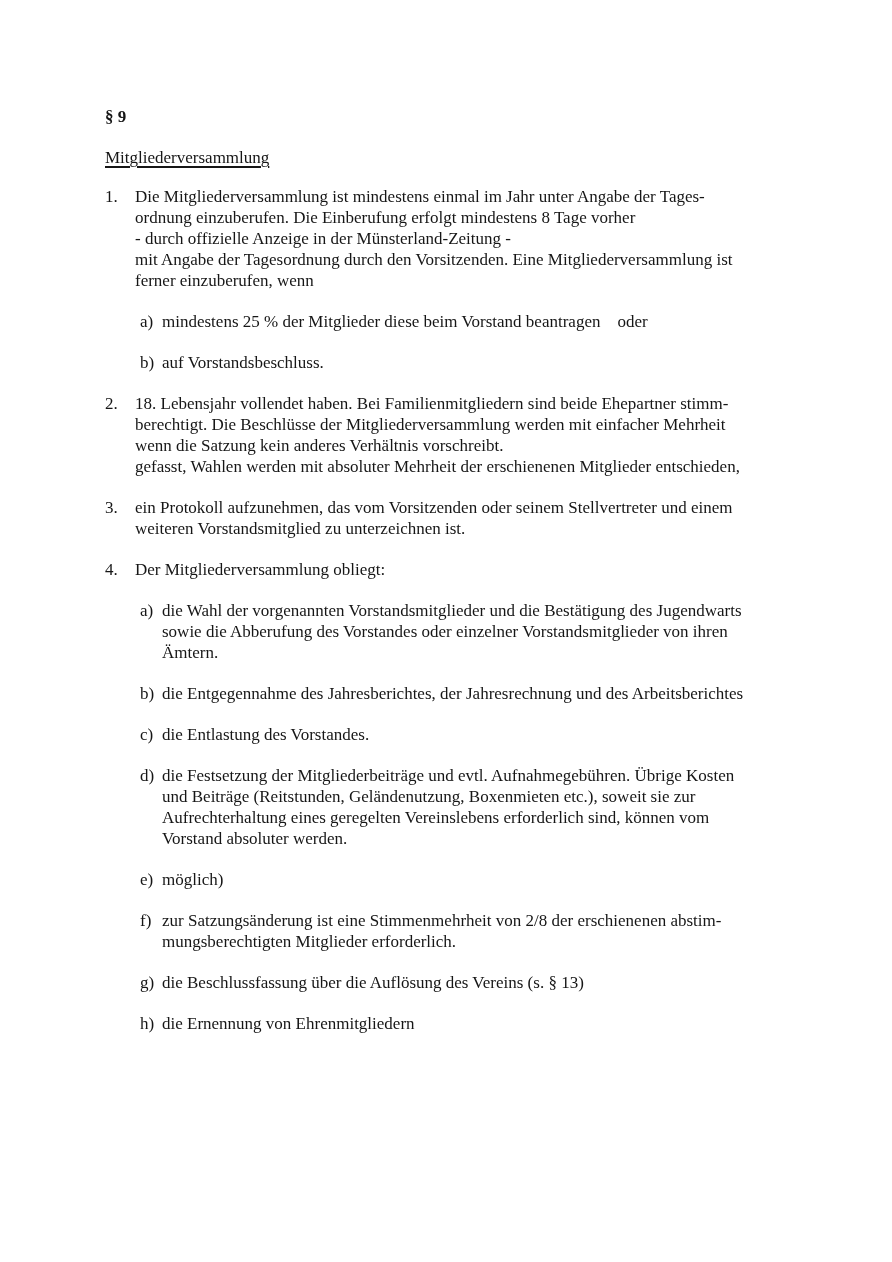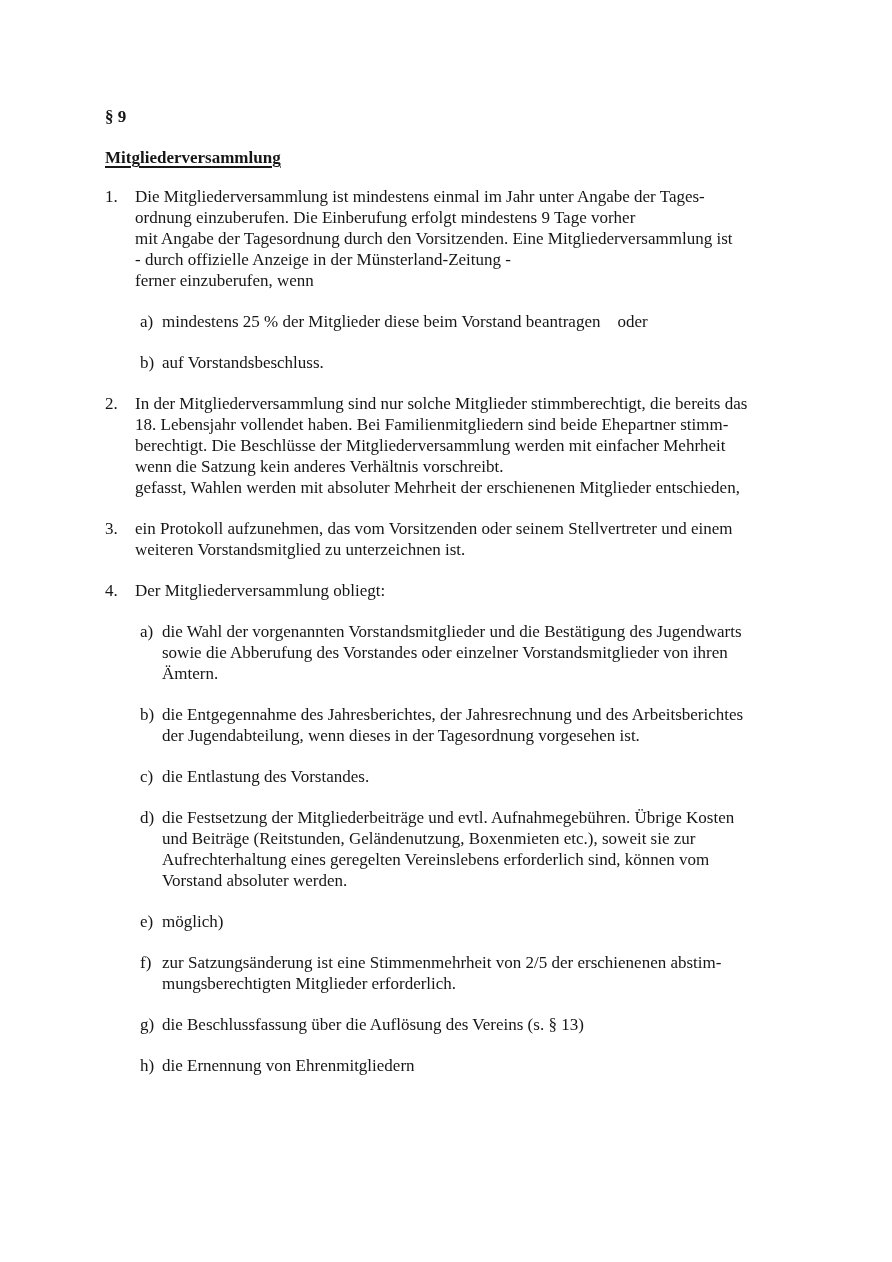--- a/index.html
+++ b/index.html
@@ -19,21 +19,21 @@
     top: 106px;
     left: 105px;
     right: 40px;
   }
   .section-number {
     font-weight: bold;
     margin-bottom: 20px;
     white-space: pre;
   }
   .page-title {
-    font-weight: bold;
+    font-weight: normal;
     text-decoration: underline;
     text-decoration-thickness: 2px;
     text-underline-offset: 3px;
     margin-bottom: 18px;
     white-space: pre;
   }
   .item { margin: 0; }
   .item-head { display: flex; margin-bottom: 20px; }
   .num {
     flex: 0 0 30px;
@@ -57,44 +57,43 @@
 <div class="page">
   <div class="content">
     <div class="section-number">§ 9</div>
     <div class="page-title">Mitgliederversammlung</div>
     <div>
         <div class="item">
           <div class="item-head">
             <span class="num">1.</span>
             <div class="para">
               <div class="line">Die Mitgliederversammlung ist mindestens einmal im Jahr unter Angabe der Tages-</div>
-              <div class="line">ordnung einzuberufen. Die Einberufung erfolgt mindestens 9 Tage vorher</div>
+              <div class="line">ordnung einzuberufen. Die Einberufung erfolgt mindestens 8 Tage vorher</div>
+              <div class="line">- durch offizielle Anzeige in der Münsterland-Zeitung -</div>
               <div class="line">mit Angabe der Tagesordnung durch den Vorsitzenden. Eine Mitgliederversammlung ist</div>
-              <div class="line">- durch offizielle Anzeige in der Münsterland-Zeitung -</div>
               <div class="line">ferner einzuberufen, wenn</div>
             </div>
           </div>
           <div class="subitem">
             <span class="sub-label">a)</span>
             <div class="para">
               <div class="line">mindestens 25 % der Mitglieder diese beim Vorstand beantragen    oder</div>
             </div>
           </div>
           <div class="subitem">
             <span class="sub-label">b)</span>
             <div class="para">
               <div class="line">auf Vorstandsbeschluss.</div>
             </div>
           </div>
         </div>
         <div class="item">
           <div class="item-head">
             <span class="num">2.</span>
             <div class="para">
-              <div class="line">In der Mitgliederversammlung sind nur solche Mitglieder stimmberechtigt, die bereits das</div>
               <div class="line">18. Lebensjahr vollendet haben. Bei Familienmitgliedern sind beide Ehepartner stimm-</div>
               <div class="line">berechtigt. Die Beschlüsse der Mitgliederversammlung werden mit einfacher Mehrheit</div>
               <div class="line">wenn die Satzung kein anderes Verhältnis vorschreibt.</div>
               <div class="line">gefasst, Wahlen werden mit absoluter Mehrheit der erschienenen Mitglieder entschieden,</div>
             </div>
           </div>
         </div>
         <div class="item">
           <div class="item-head">
             <span class="num">3.</span>
@@ -116,21 +115,20 @@
             <div class="para">
               <div class="line">die Wahl der vorgenannten Vorstandsmitglieder und die Bestätigung des Jugendwarts</div>
               <div class="line">sowie die Abberufung des Vorstandes oder einzelner Vorstandsmitglieder von ihren</div>
               <div class="line">Ämtern.</div>
             </div>
           </div>
           <div class="subitem">
             <span class="sub-label">b)</span>
             <div class="para">
               <div class="line">die Entgegennahme des Jahresberichtes, der Jahresrechnung und des Arbeitsberichtes</div>
-              <div class="line">der Jugendabteilung, wenn dieses in der Tagesordnung vorgesehen ist.</div>
             </div>
           </div>
           <div class="subitem">
             <span class="sub-label">c)</span>
             <div class="para">
               <div class="line">die Entlastung des Vorstandes.</div>
             </div>
           </div>
           <div class="subitem">
             <span class="sub-label">d)</span>
@@ -143,21 +141,21 @@
           </div>
           <div class="subitem">
             <span class="sub-label">e)</span>
             <div class="para">
               <div class="line">möglich)</div>
             </div>
           </div>
           <div class="subitem">
             <span class="sub-label">f)</span>
             <div class="para">
-              <div class="line">zur Satzungsänderung ist eine Stimmenmehrheit von 2/5 der erschienenen abstim-</div>
+              <div class="line">zur Satzungsänderung ist eine Stimmenmehrheit von 2/8 der erschienenen abstim-</div>
               <div class="line">mungsberechtigten Mitglieder erforderlich.</div>
             </div>
           </div>
           <div class="subitem">
             <span class="sub-label">g)</span>
             <div class="para">
               <div class="line">die Beschlussfassung über die Auflösung des Vereins (s. § 13)</div>
             </div>
           </div>
           <div class="subitem">

